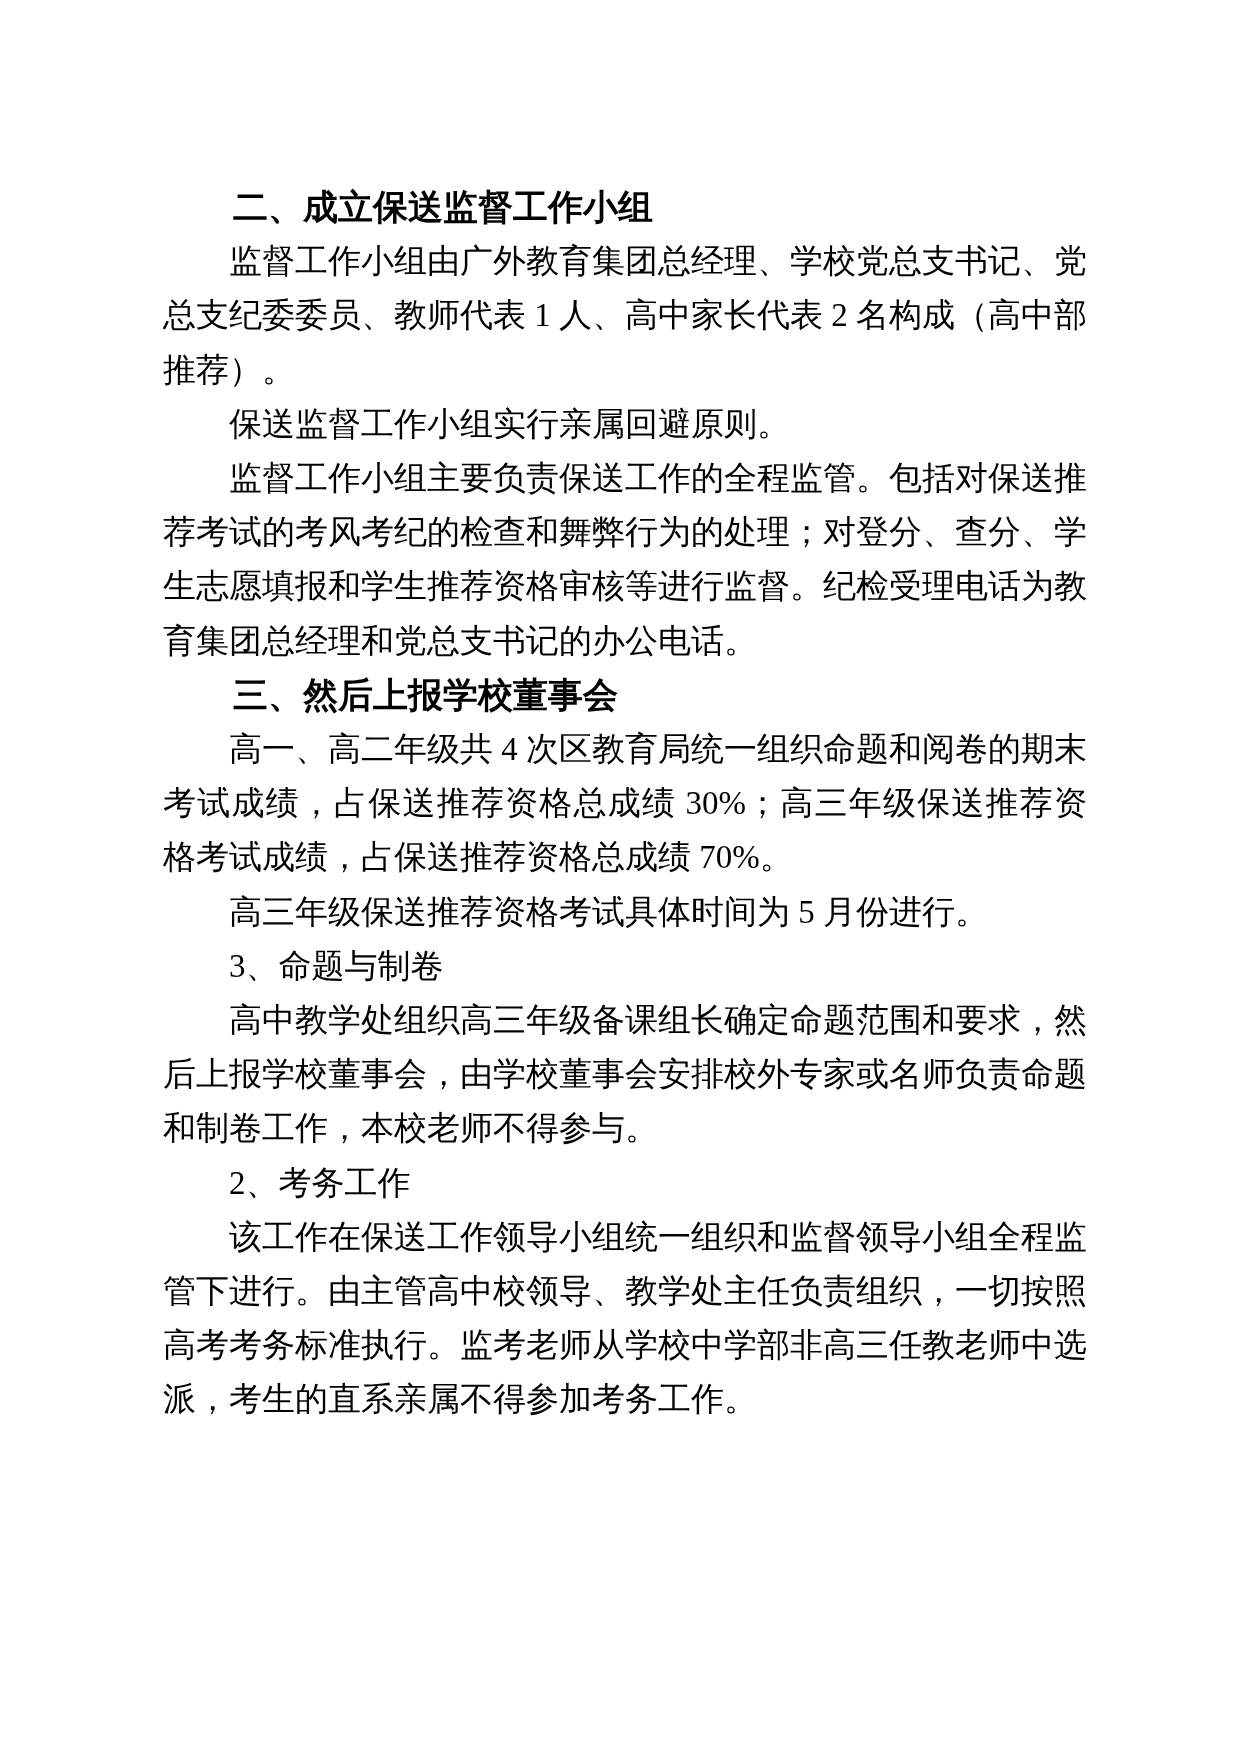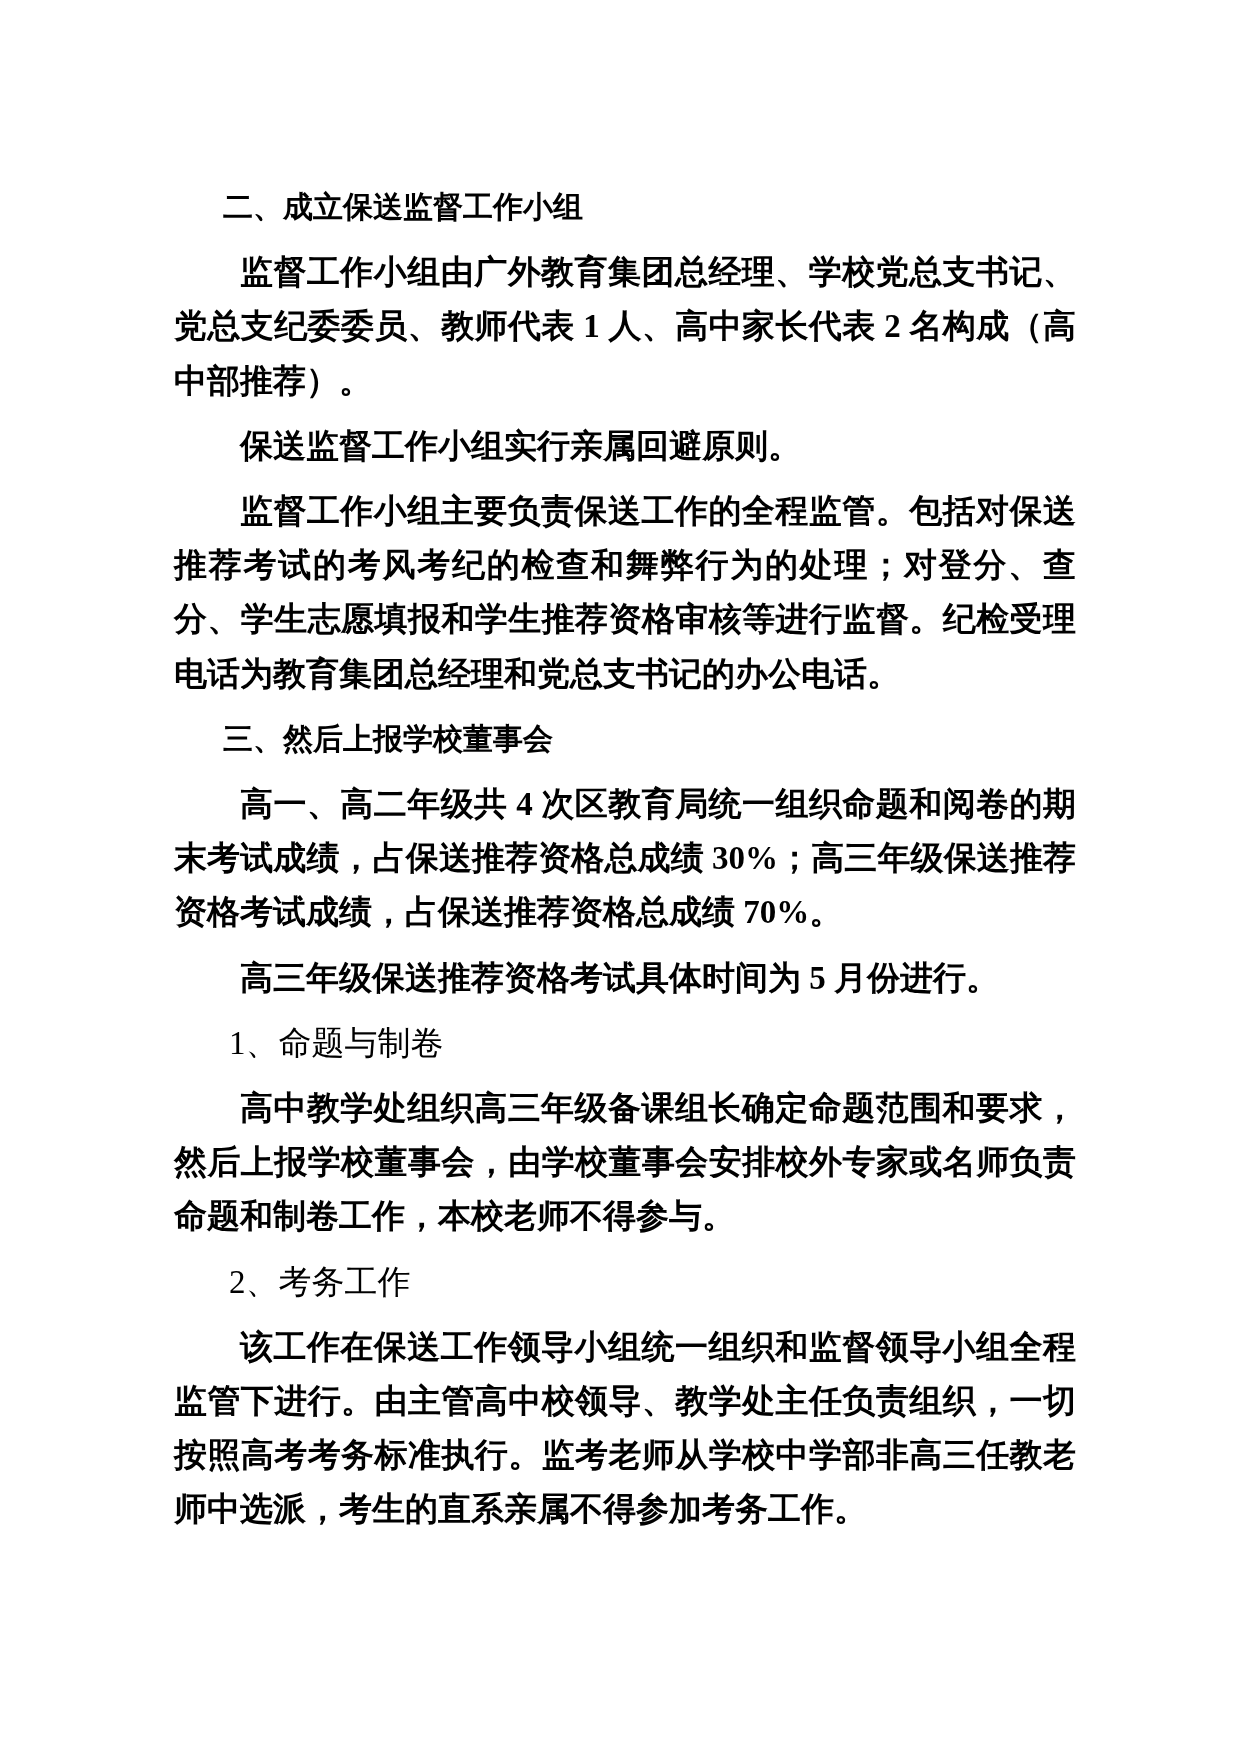--- a/index.html
+++ b/index.html
@@ -20,34 +20,33 @@
     top: 180px;
     width: 924px;
     color: #000000;
     font-family: "Liberation Serif", "DejaVu Serif", serif;
     font-size: 33px;
     line-height: 54.2px;
     text-align: justify;
     text-align-last: left;
   }
   .para {
-    margin: 11px;
+    margin: 0;
     padding: 0;
     text-indent: 2em;
     text-align: justify;
     text-align-last: left;
-    font-weight: bold;
   }
   .heading {
     margin: 0;
     padding: 0;
     text-indent: 2em;
     font-family: "Liberation Sans", "DejaVu Sans", sans-serif;
     font-weight: 700;
-    font-size: 30px;
+    font-size: 35px;
     line-height: 54.2px;
     text-align: left;
   }
   .subheading {
     margin: 0;
     padding: 0;
     text-indent: 2em;
     font-weight: 400;
     text-align: left;
   }
@@ -57,18 +56,18 @@
 
 <div class="page">
   <div class="content">
     <h2 class="heading">二、成立保送监督工作小组</h2>
     <p class="para">监督工作小组由广外教育集团总经理、学校党总支书记、党总支纪委委员、教师代表 1 人、高中家长代表 2 名构成（高中部推荐）。</p>
     <p class="para">保送监督工作小组实行亲属回避原则。</p>
     <p class="para">监督工作小组主要负责保送工作的全程监管。包括对保送推荐考试的考风考纪的检查和舞弊行为的处理；对登分、查分、学生志愿填报和学生推荐资格审核等进行监督。纪检受理电话为教育集团总经理和党总支书记的办公电话。</p>
     <h2 class="heading">三、然后上报学校董事会</h2>
     <p class="para">高一、高二年级共 4 次区教育局统一组织命题和阅卷的期末考试成绩，占保送推荐资格总成绩 30%；高三年级保送推荐资格考试成绩，占保送推荐资格总成绩 70%。</p>
     <p class="para">高三年级保送推荐资格考试具体时间为 5 月份进行。</p>
-    <p class="subheading">1、命题与制卷</p>
+    <p class="subheading">3、命题与制卷</p>
     <p class="para">高中教学处组织高三年级备课组长确定命题范围和要求，然后上报学校董事会，由学校董事会安排校外专家或名师负责命题和制卷工作，本校老师不得参与。</p>
     <p class="subheading">2、考务工作</p>
     <p class="para">该工作在保送工作领导小组统一组织和监督领导小组全程监管下进行。由主管高中校领导、教学处主任负责组织，一切按照高考考务标准执行。监考老师从学校中学部非高三任教老师中选派，考生的直系亲属不得参加考务工作。</p>
   </div>
 </div>
 
 </body></html>

